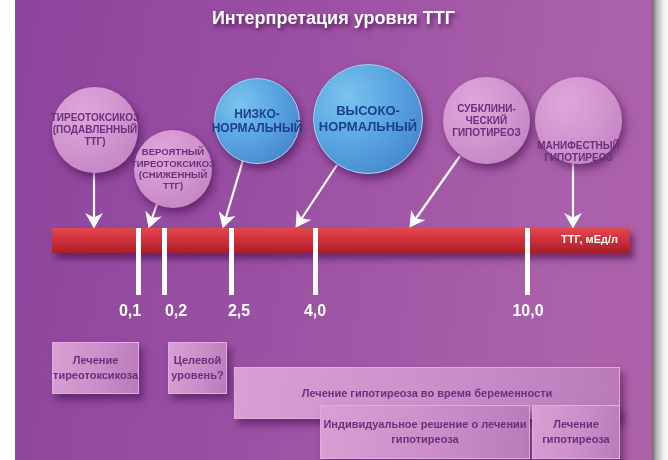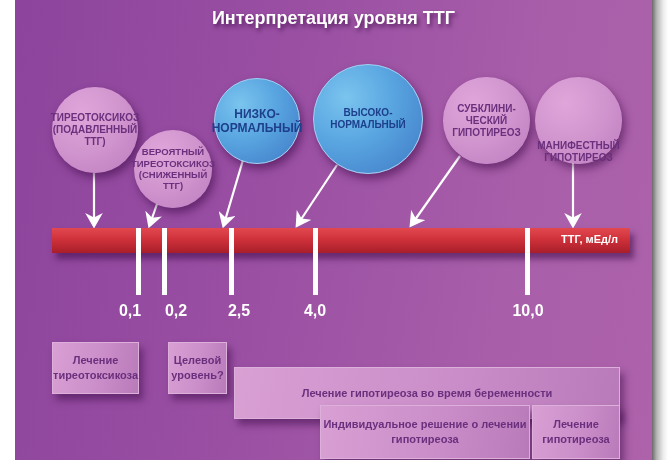--- a/index.html
+++ b/index.html
@@ -60,21 +60,21 @@
 <div class="circle pink" style="left:134px; top:130px; width:78px; height:78px; font-size:9.5px;">
   <span>ВЕРОЯТНЫЙ
 ТИРЕОТОКСИКОЗ
 (СНИЖЕННЫЙ
 ТТГ)</span>
 </div>
 <div class="circle blue" style="left:214px; top:78px; width:84px; height:84px; font-size:12px;">
   <span>НИЗКО-
 НОРМАЛЬНЫЙ</span>
 </div>
-<div class="circle blue" style="left:313px; top:64px; width:108px; height:108px; font-size:10px;">
+<div class="circle blue" style="left:313px; top:64px; width:108px; height:108px; font-size:13px;">
   <span>ВЫСОКО-
 НОРМАЛЬНЫЙ</span>
 </div>
 <div class="circle pink" style="left:443px; top:77px; width:87px; height:87px;">
   <span>СУБКЛИНИ-
 ЧЕСКИЙ
 ГИПОТИРЕОЗ</span>
 </div>
 <div class="circle pink" style="left:535px; top:77px; width:87px; height:87px;align-items:flex-end;">
   <span>МАНИФЕСТНЫЙ

